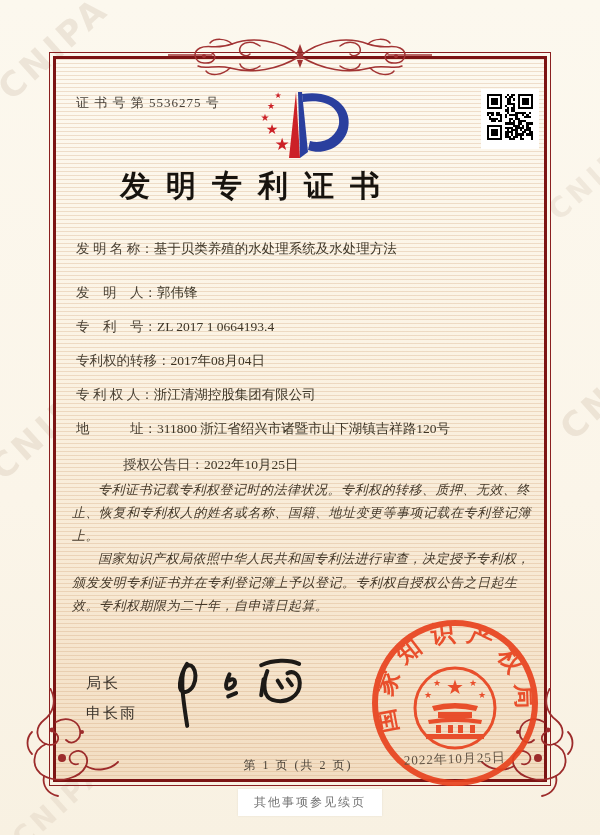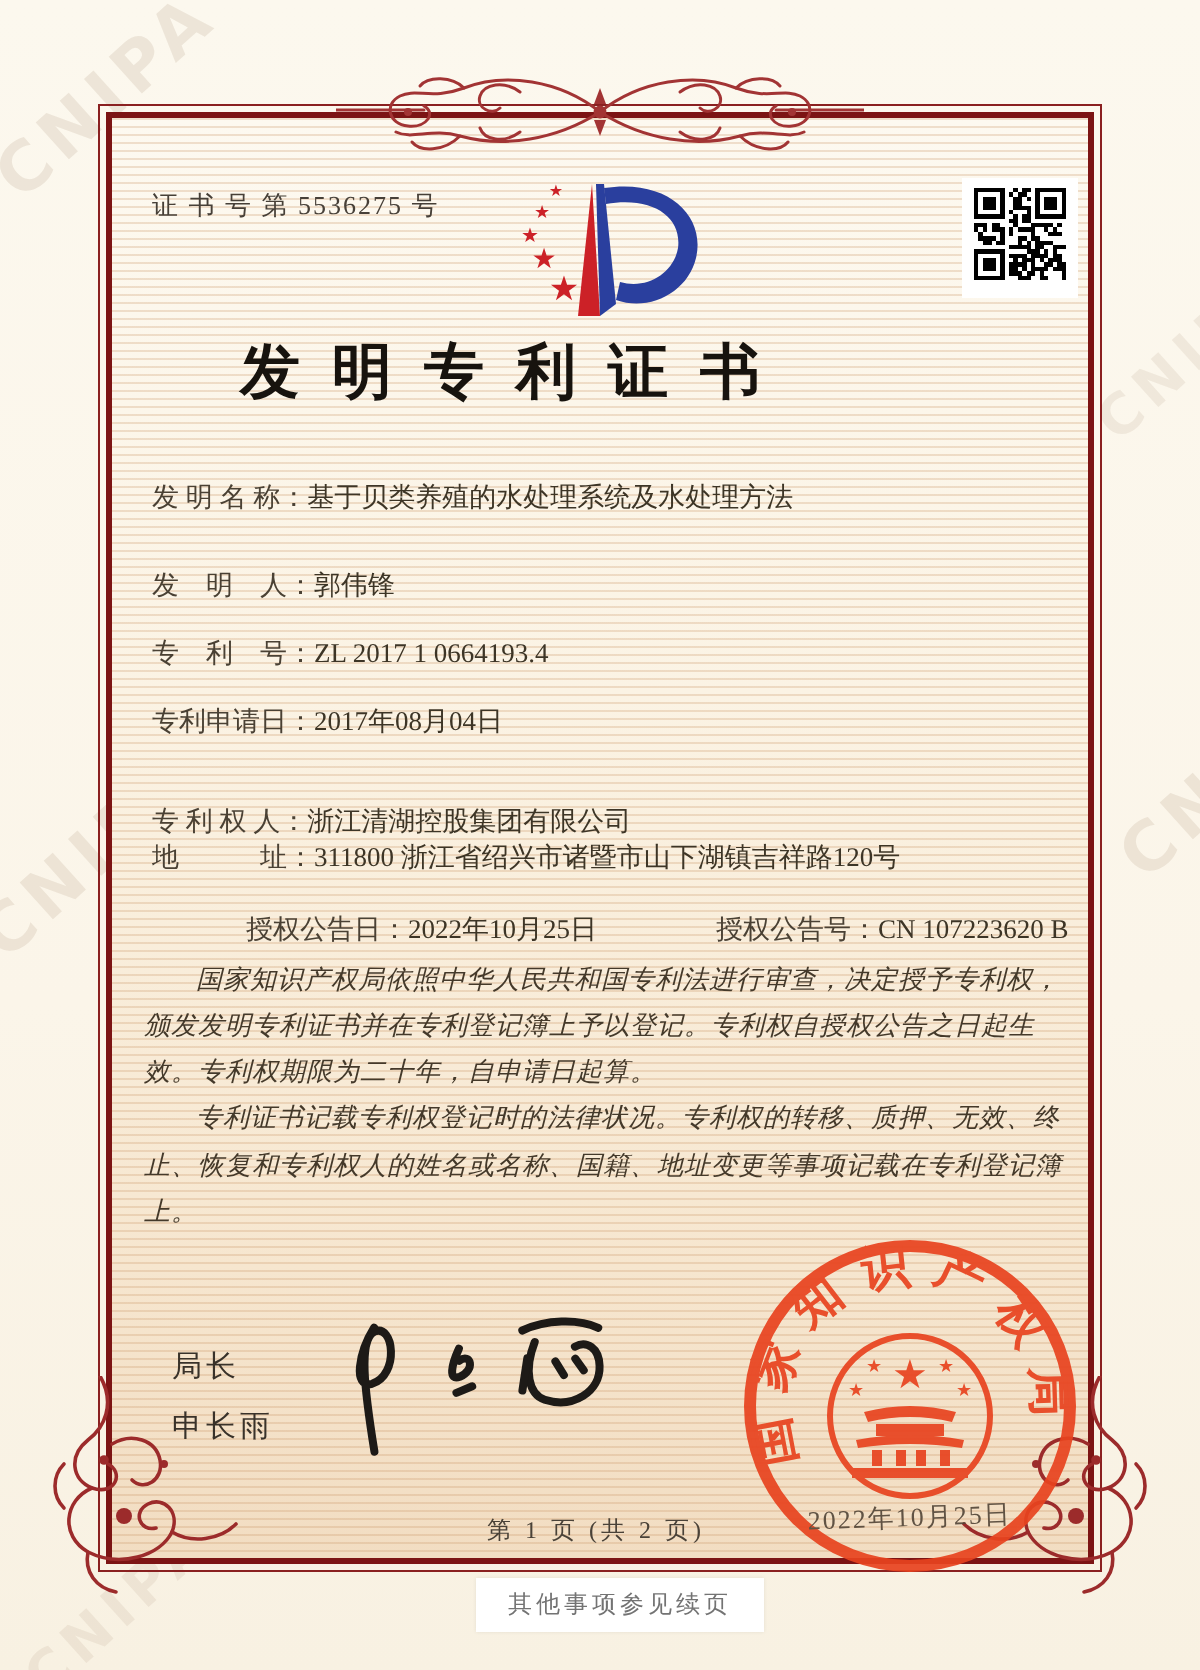--- a/index.html
+++ b/index.html
@@ -311,37 +311,36 @@
       <div class="frow" style="top:240px;">
         <span class="lbl">发 明 名 称：</span><span class="val">基于贝类养殖的水处理系统及水处理方法</span>
       </div>
       <div class="frow" style="top:284px;">
         <span class="lbl">发　明　人：</span><span class="val">郭伟锋</span>
       </div>
       <div class="frow" style="top:318px;">
         <span class="lbl">专　利　号：</span><span class="val">ZL 2017 1 0664193.4</span>
       </div>
       <div class="frow" style="top:352px;">
-        <span class="lbl">专利申请日：</span><span class="val">2017年08月04日</span>
-      </div>
-      <div class="frow" style="top:386px;margin-top:16px;">
+        <span class="lbl">专利权的转移：</span><span class="val">2017年08月04日</span>
+      </div>
+      <div class="frow" style="top:386px;">
         <span class="lbl">专 利 权 人：</span><span class="val">浙江清湖控股集团有限公司</span>
       </div>
       <div class="frow" style="top:420px;">
         <span class="lbl">地　　　址：</span><span class="val">311800 浙江省绍兴市诸暨市山下湖镇吉祥路120号</span>
       </div>
       <div class="frow" style="top:456px;width:460px;margin-left:47px;">
         <span><span class="lbl">授权公告日：</span><span class="val">2022年10月25日</span></span>
-        <span class="grant2"><span class="lbl">授权公告号：</span><span class="val">CN 107223620 B</span></span>
       </div>
     </div>
 
     <div class="body-text">
+      <p>专利证书记载专利权登记时的法律状况。专利权的转移、质押、无效、终止、恢复和专利权人的姓名或名称、国籍、地址变更等事项记载在专利登记簿上。</p>
       <p>国家知识产权局依照中华人民共和国专利法进行审查，决定授予专利权，颁发发明专利证书并在专利登记簿上予以登记。专利权自授权公告之日起生效。专利权期限为二十年，自申请日起算。</p>
-      <p>专利证书记载专利权登记时的法律状况。专利权的转移、质押、无效、终止、恢复和专利权人的姓名或名称、国籍、地址变更等事项记载在专利登记簿上。</p>
     </div>
 
     <div class="officer">
       <div>局长</div>
       <div>申长雨</div>
     </div>
 
     <svg class="signature" width="165" height="100" viewBox="0 0 165 100">
       <g stroke="#1d1a17" fill="none" stroke-width="4" stroke-linecap="round" stroke-linejoin="round" transform="rotate(-2 82 50)">
         <path d="M30,22 C22,34 18,52 28,50 C42,46 40,20 30,24 C22,28 24,52 28,84"></path>

